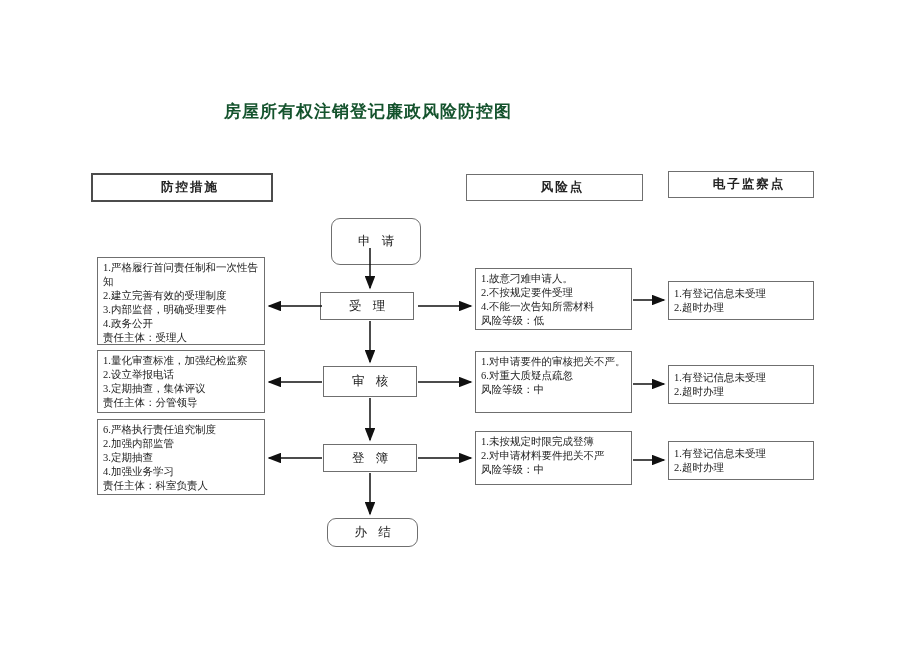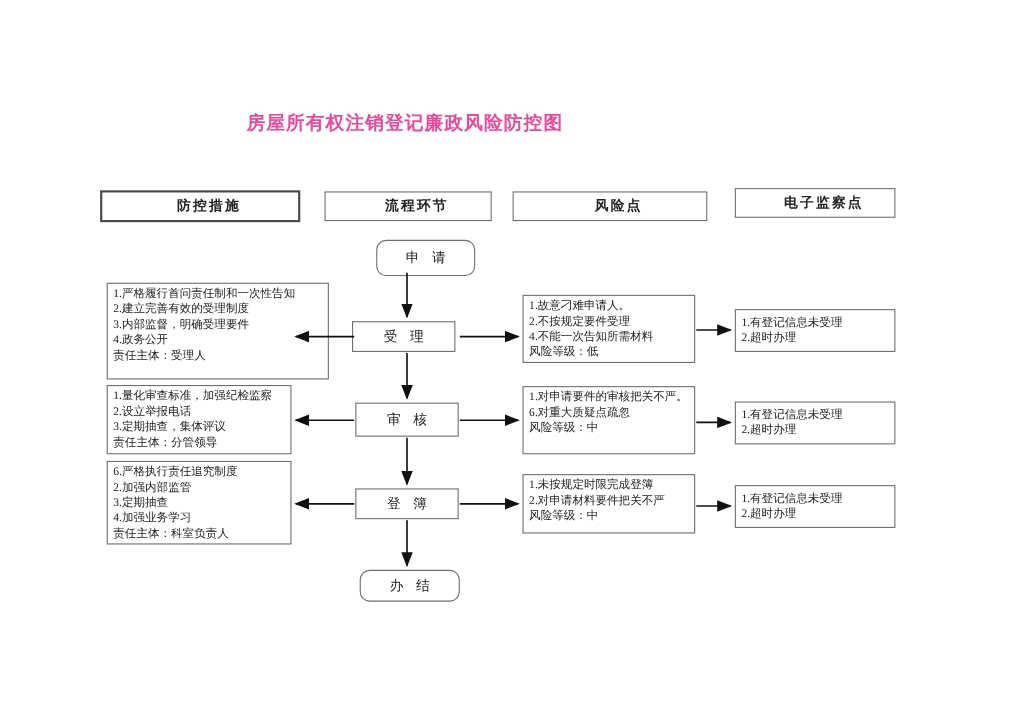--- a/index.html
+++ b/index.html
@@ -2,21 +2,21 @@
 <html><head>
 <meta charset="utf-8">
 <style>
   html,body{margin:0;padding:0;background:#fff;}
   .page{
     position:relative;width:920px;height:651px;background:#ffffff;
     font-family:"Liberation Serif","DejaVu Serif",serif;color:#1c1c1c;overflow:hidden;
   }
   .title{
     position:absolute;left:0;top:100px;width:736px;text-align:center;
-    font-size:17px;font-weight:bold;letter-spacing:1px;margin:0;color:#ec4899;
+    font-size:17px;font-weight:bold;letter-spacing:1px;margin:0;color:#14532d;
   }
   .hdr{
     position:absolute;box-sizing:border-box;border:1px solid #6f6f6f;
     display:flex;align-items:center;justify-content:center;
     font-size:12.5px;font-weight:bold;letter-spacing:2px;background:#fff;color:#222;padding-left:16px;
   }
   .hdr.thick{border-width:2px;border-color:#4c4c4c;}
   .flowbox{
     position:absolute;box-sizing:border-box;border:1px solid #6f6f6f;background:#fff;
     display:flex;align-items:center;justify-content:center;
@@ -31,31 +31,30 @@
   svg.connectors{position:absolute;left:0;top:0;pointer-events:none;}
 </style>
 </head>
 <body>
 
 <div class="page">
 
   <h1 class="title">房屋所有权注销登记廉政风险防控图</h1>
 
   <div class="hdr thick" style="left:91px;top:173px;width:182px;height:29px">防控措施</div>
-  <div class="hdr" style="left:295px;top:174px;width:152px;height:27px">流程环节</div>
   <div class="hdr" style="left:668px;top:171px;width:146px;height:27px">电子监察点</div>
   <div class="hdr" style="left:466px;top:174px;width:177px;height:27px">风险点</div>
 
-  <div class="flowbox rounded" style="left:342px;top:218px;width:90px;height:33px">申请</div>
+  <div class="flowbox rounded" style="left:331px;top:218px;width:90px;height:47px">申请</div>
   <div class="flowbox" style="left:320px;top:292px;width:94px;height:28px">受理</div>
   <div class="flowbox" style="left:323px;top:444px;width:94px;height:28px">登簿</div>
   <div class="flowbox" style="left:323px;top:366px;width:94px;height:31px">审核</div>
   <div class="flowbox rounded" style="left:327px;top:518px;width:91px;height:29px">办结</div>
 
-  <div class="tbox" style="left:97px;top:257px;width:202px;height:88px">
+  <div class="tbox" style="left:97px;top:257px;width:168px;height:88px">
     <div class="ln">1.严格履行首问责任制和一次性告知</div>
     <div class="ln">2.建立完善有效的受理制度</div>
     <div class="ln">3.内部监督，明确受理要件</div>
     <div class="ln">4.政务公开</div>
     <div class="ln">责任主体：受理人</div>
   </div>
   <div class="tbox" style="left:97px;top:350px;width:168px;height:63px">
     <div class="ln">1.量化审查标准，加强纪检监察</div>
     <div class="ln">2.设立举报电话</div>
     <div class="ln">3.定期抽查，集体评议</div>

